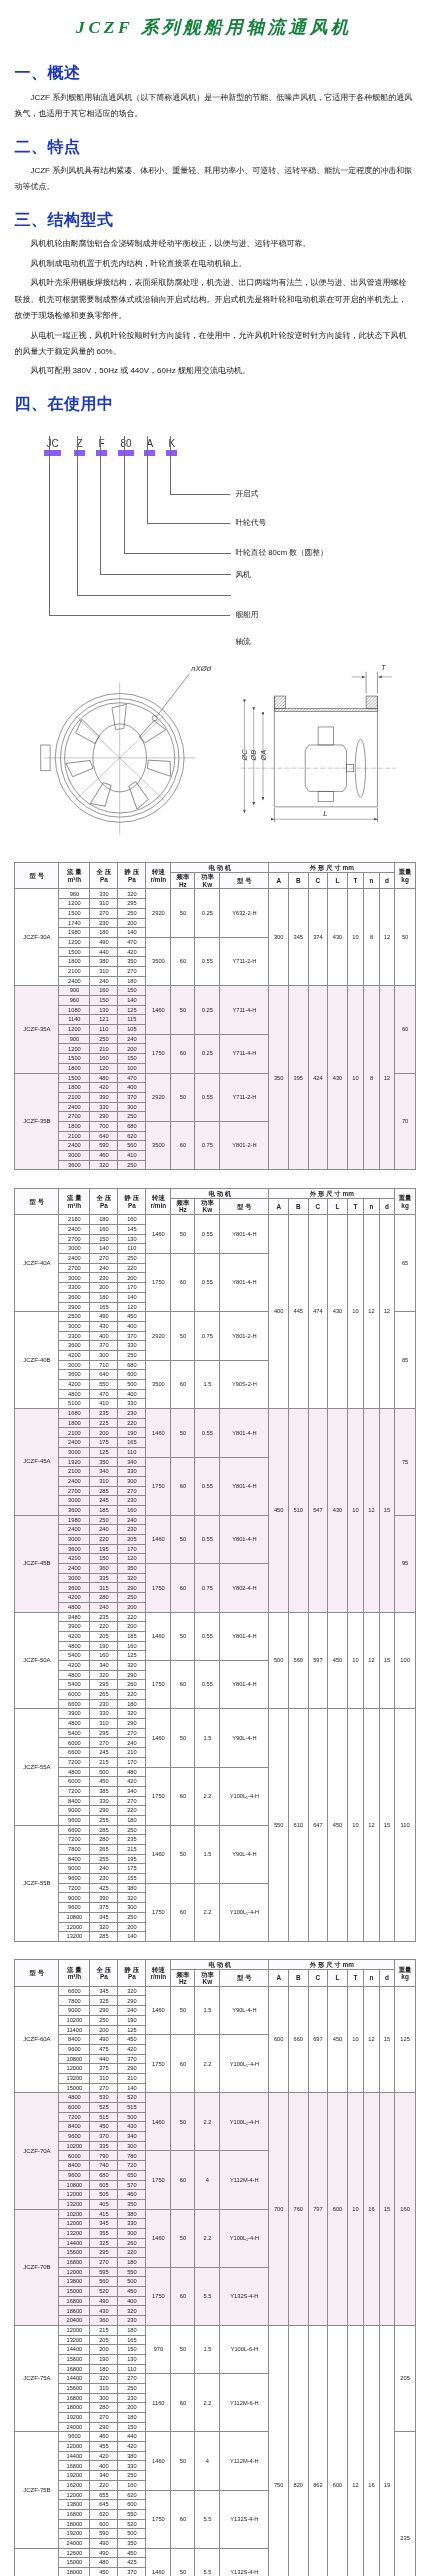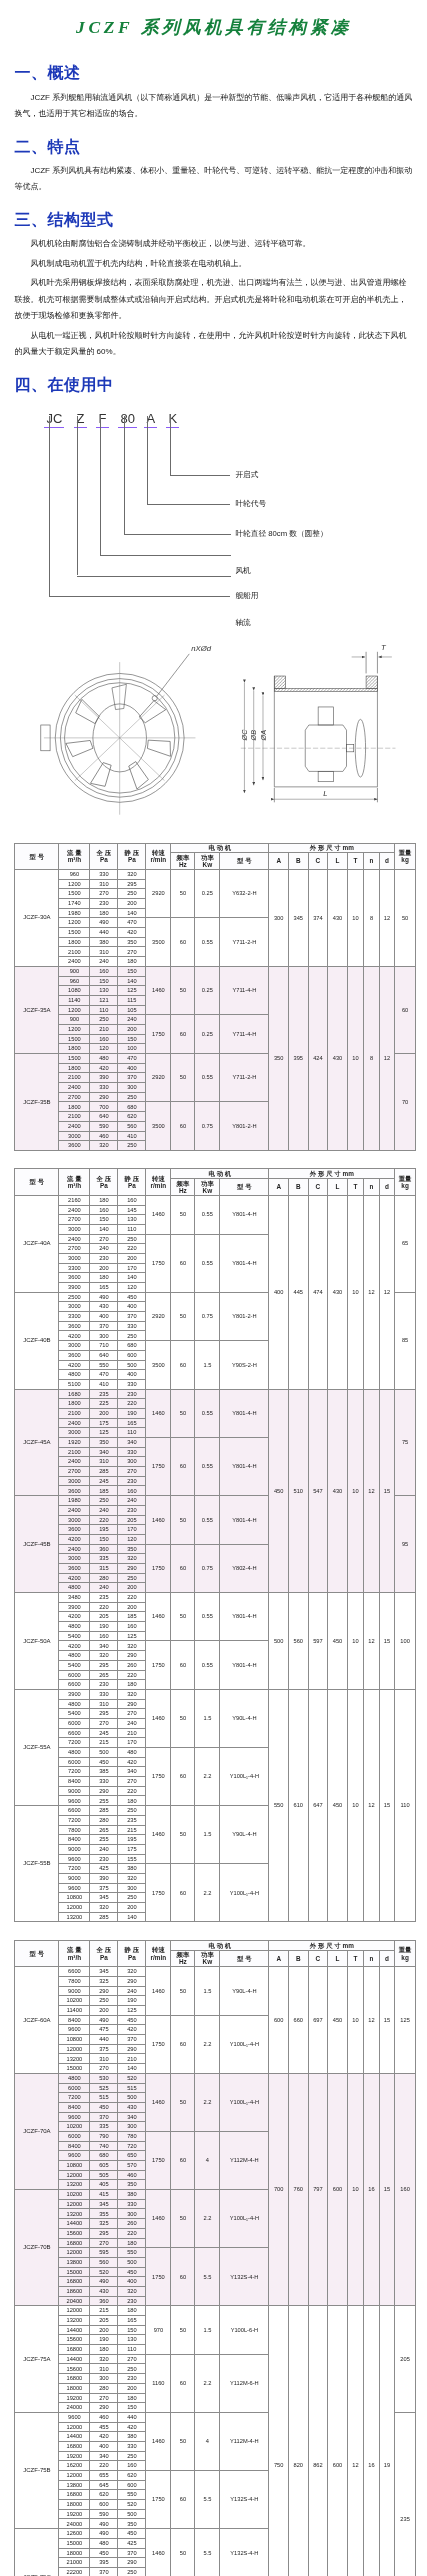--- a/index.html
+++ b/index.html
@@ -4,53 +4,54 @@
 <style>
   html,body{margin:0;padding:0;background:#ffffff;}
   body{width:428px;font-family:"Liberation Sans",sans-serif;color:#1c1c1c;}
   .page{padding:4.1px 14.4px 31px 14.4px;}
   .doc-title{font-family:"Liberation Serif",serif;font-style:italic;font-weight:bold;
     color:#15813c;text-align:center;font-size:17.5px;letter-spacing:3.6px;margin:11.3px 0 24px 0;}
   .sec-heading{color:#1d39b8;font-size:16px;font-weight:bold;margin:14.4px 0 5.2px 0;letter-spacing:0.5px;}
   .body-p{font-size:8px;line-height:2.05;text-indent:2em;margin:3.1px 0;color:#161616;}
   
   .mc{position:relative;height:216px;margin:7.2px 0 3.1px 0;}
-  .mc-letter{position:absolute;top:8px;font-size:13px;color:#333;border-bottom:1px solid #8b5cf6;padding:0 2.1px 1px 2.1px;}
+  .mc-letter{position:absolute;top:16px;font-size:10px;color:#333;border-bottom:6px solid #8b5cf6;padding:0 2.1px 1px 2.1px;}
   .mc-v{position:absolute;border-left:0.5px solid #6b6b6b;width:0;}
   .mc-h{position:absolute;border-top:0.5px solid #6b6b6b;height:0;}
   .mc-label{position:absolute;font-size:7.7px;color:#222;white-space:nowrap;}
   
   .drawing-wrap{margin:8.2px 0 5.2px 0;}
   
   table.spec{border-collapse:collapse;table-layout:fixed;width:399px;margin:17.5px auto 0 auto;border:1px solid #3a3a3a;}
   table.spec th,table.spec td{border:0.5px solid #8b8b8b;text-align:center;vertical-align:middle;
     font-size:5.7px;padding:0.5px 1px;height:7.7px;line-height:1.15;background:#ffffff;}
   table.spec th{font-size:6.4px;background:#fcfcfe;font-weight:bold;color:#222;}
   table.spec td.model{font-size:6px;white-space:nowrap;}
   table.spec td.motor{white-space:nowrap;}
   table.spec tr.tint td{background:#f7eef5;}
 </style>
 </head>
 <body>
 
 <div class="page">
 
-  <h1 class="doc-title">JCZF 系列风机具有结构紧凑</h1>
+  <h1 class="doc-title">JCZF 系列舰船用轴流通风机</h1>
 
   <h2 class="sec-heading">一、概述</h2>
   <p class="body-p">JCZF 系列舰船用轴流通风机（以下简称通风机）是一种新型的节能、低噪声风机，它适用于各种舰船的通风换气，也适用于其它相适应的场合。</p>
 
   <h2 class="sec-heading">二、特点</h2>
-  <p class="body-p">JCZF 系列风机具有结构紧凑、体积小、重量轻、叶轮代号、可逆转、运转平稳、能抗一定程度的冲击和振动等优点。</p>
+  <p class="body-p">JCZF 系列风机具有结构紧凑、体积小、重量轻、耗用功率小、可逆转、运转平稳、能抗一定程度的冲击和振动等优点。</p>
 
   <h2 class="sec-heading">三、结构型式</h2>
   <p class="body-p">风机机轮由耐腐蚀铝合金浇铸制成并经动平衡校正，以便与进、运转平稳可靠。</p>
   <p class="body-p">风机制成电动机置于机壳内结构，叶轮直接装在电动机轴上。</p>
   <p class="body-p">风机叶壳采用钢板焊接结构，表面采取防腐处理，机壳进、出口两端均有法兰，以便与进、出风管道用螺栓联接。机壳可根据需要制成整体式或沿轴向开启式结构。开启式机壳是将叶轮和电动机装在可开启的半机壳上，故便于现场检修和更换零部件。</p>
   <p class="body-p">从电机一端正视，风机叶轮按顺时针方向旋转，在使用中，允许风机叶轮按逆时针方向旋转，此状态下风机的风量大于额定风量的 60%。</p>
+  <p class="body-p">风机可配用 380V，50Hz 或 440V，60Hz 舰船用交流电动机。</p>
 
   <h2 class="sec-heading">四、在使用中</h2>
 
   <div class="mc">
 
     <span class="mc-letter" style="left:30px;">JC</span>
     <span class="mc-letter" style="left:60px;">Z</span>
     <span class="mc-letter" style="left:82px;">F</span>
     <span class="mc-letter" style="left:104px;">80</span>
     <span class="mc-letter" style="left:130px;">A</span>
@@ -63,21 +64,21 @@
     <div class="mc-v" style="left:133px;top:13.4px;height:88px;"></div>
     <div class="mc-h" style="left:133px;top:101px;width:83px;"></div>
     <span class="mc-label" style="left:221px;top:96px;">叶轮代号</span>
 
     <div class="mc-v" style="left:110px;top:13.4px;height:118px;"></div>
     <div class="mc-h" style="left:110px;top:131px;width:107px;"></div>
     <span class="mc-label" style="left:221px;top:126px;">叶轮直径 80cm 数（圆整）</span>
 
     <div class="mc-v" style="left:86px;top:13.4px;height:139px;"></div>
     <div class="mc-h" style="left:86px;top:152px;width:131px;"></div>
-    <span class="mc-label" style="left:221px;top:163px;text-align:center;">风机</span>
+    <span class="mc-label" style="left:221px;top:148px;text-align:center;">风机</span>
 
     <div class="mc-v" style="left:63px;top:13.4px;height:159px;"></div>
     <div class="mc-h" style="left:63px;top:173px;width:154px;"></div>
     <span class="mc-label" style="left:221px;top:167px;margin-top:48px;">轴流</span>
 
     <div class="mc-v" style="left:35px;top:13.4px;height:180px;"></div>
     <div class="mc-h" style="left:35px;top:193px;width:181px;"></div>
     <span class="mc-label" style="left:221px;top:188px;">舰船用</span>
   </div>
 

